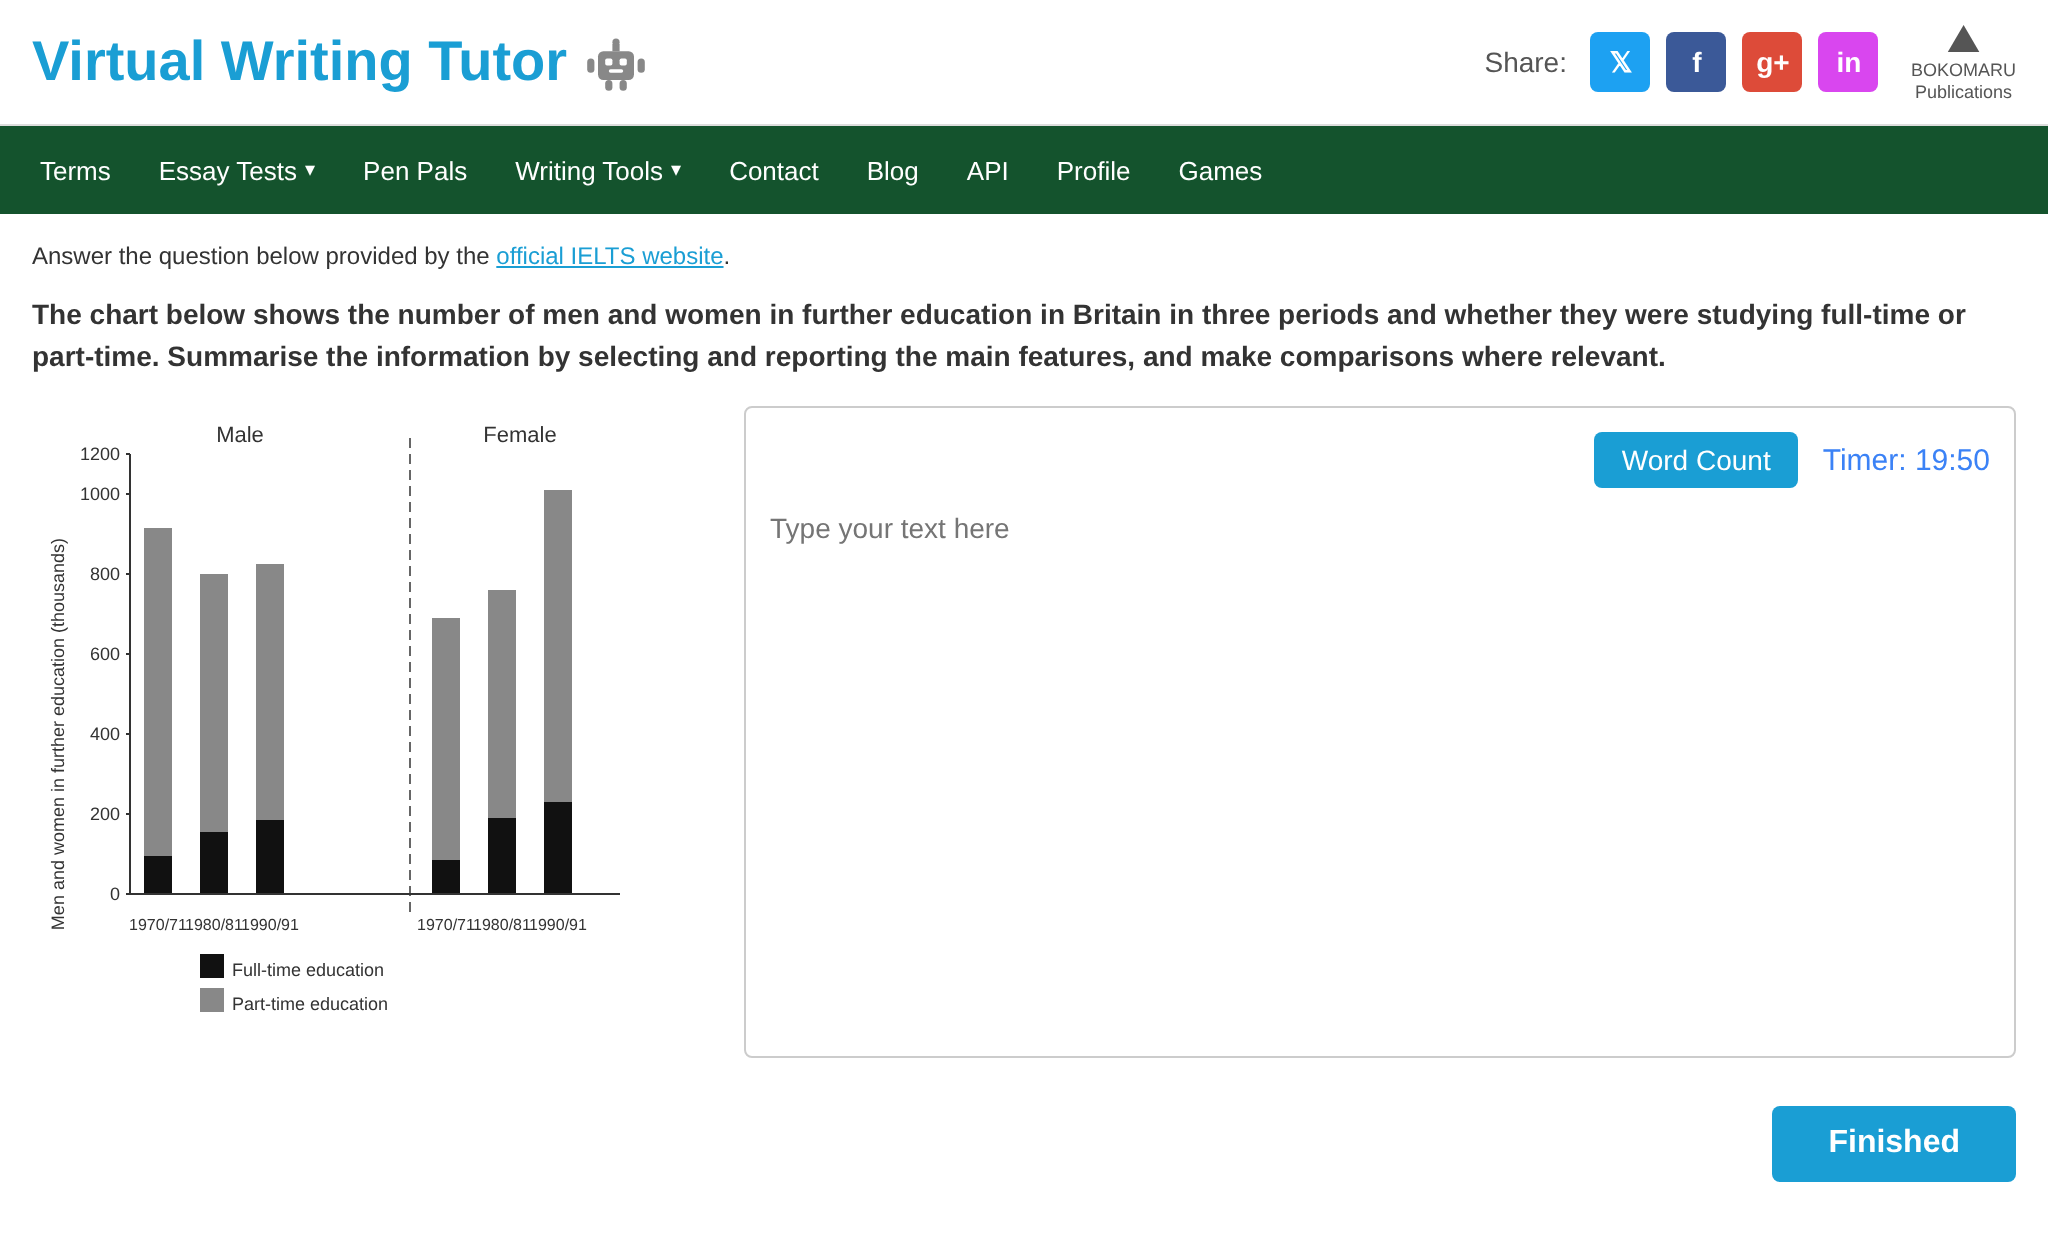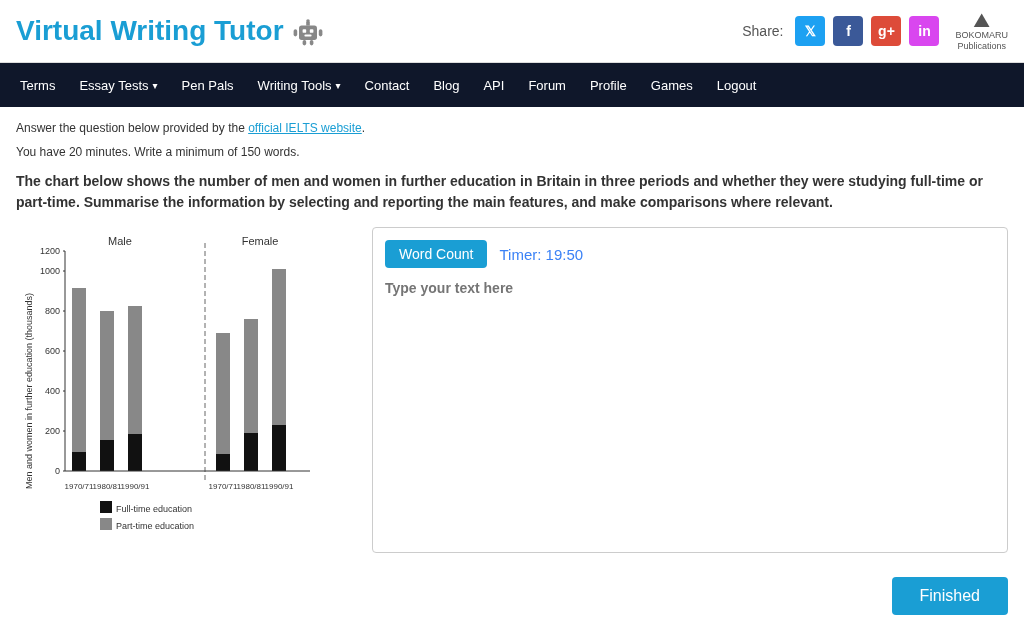--- a/index.html
+++ b/index.html
@@ -68,21 +68,21 @@
       color: #555;
       line-height: 1.2;
     }
     #bokomaru-logo .mountains {
       font-size: 20px;
       line-height: 1;
     }
 
     
     #nav {
-      background: #0f172a;
+      background: #14532d;
       display: flex;
       align-items: center;
       padding: 0 8px;
       height: 44px;
     }
     .nav-item {
       color: white;
       font-size: 13px;
       padding: 0 12px;
       height: 44px;
@@ -141,20 +141,21 @@
       padding: 12px;
       min-height: 300px;
       display: flex;
       flex-direction: column;
     }
     #writing-toolbar {
       display: flex;
       align-items: center;
       gap: 12px;
       margin-bottom: 12px;
+      justify-content: flex-end;
     }
     #word-count-btn {
       background: #1a9ed4;
       color: white;
       border: none;
       border-radius: 4px;
       padding: 6px 14px;
       font-size: 14px;
       cursor: pointer;
     }
@@ -164,38 +165,37 @@
     }
     #text-area {
       flex: 1;
       border: none;
       outline: none;
       resize: none;
       font-size: 14px;
       color: #999;
       min-height: 260px;
       font-family: Arial, sans-serif;
-      font-weight: bold;
     }
 
     
     #footer {
       display: flex;
       justify-content: flex-end;
       padding: 12px 16px;
     }
     #finished-btn {
       background: #1a9ed4;
       color: white;
       border: none;
       border-radius: 4px;
       padding: 10px 28px;
       font-size: 16px;
       cursor: pointer;
-      font-weight: normal;
+      font-weight: bold;
     }
   </style>
 </head>
 <body>
 
 <div id="header">
   <div id="logo-area">
     <div id="logo-text">
       <span>Virtual </span><span>Writing Tutor</span>
     </div>
@@ -228,33 +228,30 @@
 </div>
 
 <nav id="nav">
   <a class="nav-item">Terms</a>
   <a class="nav-item">Essay Tests <span class="nav-dropdown-arrow">▾</span></a>
   <a class="nav-item">Pen Pals</a>
   <a class="nav-item">Writing Tools <span class="nav-dropdown-arrow">▾</span></a>
   <a class="nav-item">Contact</a>
   <a class="nav-item">Blog</a>
   <a class="nav-item">API</a>
-  <a class="nav-item">Forum</a>
   <a class="nav-item">Profile</a>
   <a class="nav-item">Games</a>
-  <a class="nav-item">Logout</a>
 </nav>
 
 <div id="content">
   <div id="instructions">
     <p>
       <span>Answer the question below provided by the </span>
       <a href="#">official IELTS website</a><span>.</span>
     </p>
-    <p>You have 20 minutes. Write a minimum of 150 words.</p>
     <p class="prompt">The chart below shows the number of men and women in further education in Britain in three periods and whether they were studying full-time or part-time. Summarise the information by selecting and reporting the main features, and make comparisons where relevant.</p>
   </div>
 
   <div id="main-area">
 
     <div id="chart-container">
       <div id="chart-svg-wrapper">
         <svg width="330" height="310" viewBox="0 0 330 310" xmlns="http://www.w3.org/2000/svg">
 
           <text transform="rotate(-90,12,160)" x="12" y="160" text-anchor="middle" font-size="9" fill="#333">Men and women in further education (thousands)</text>

